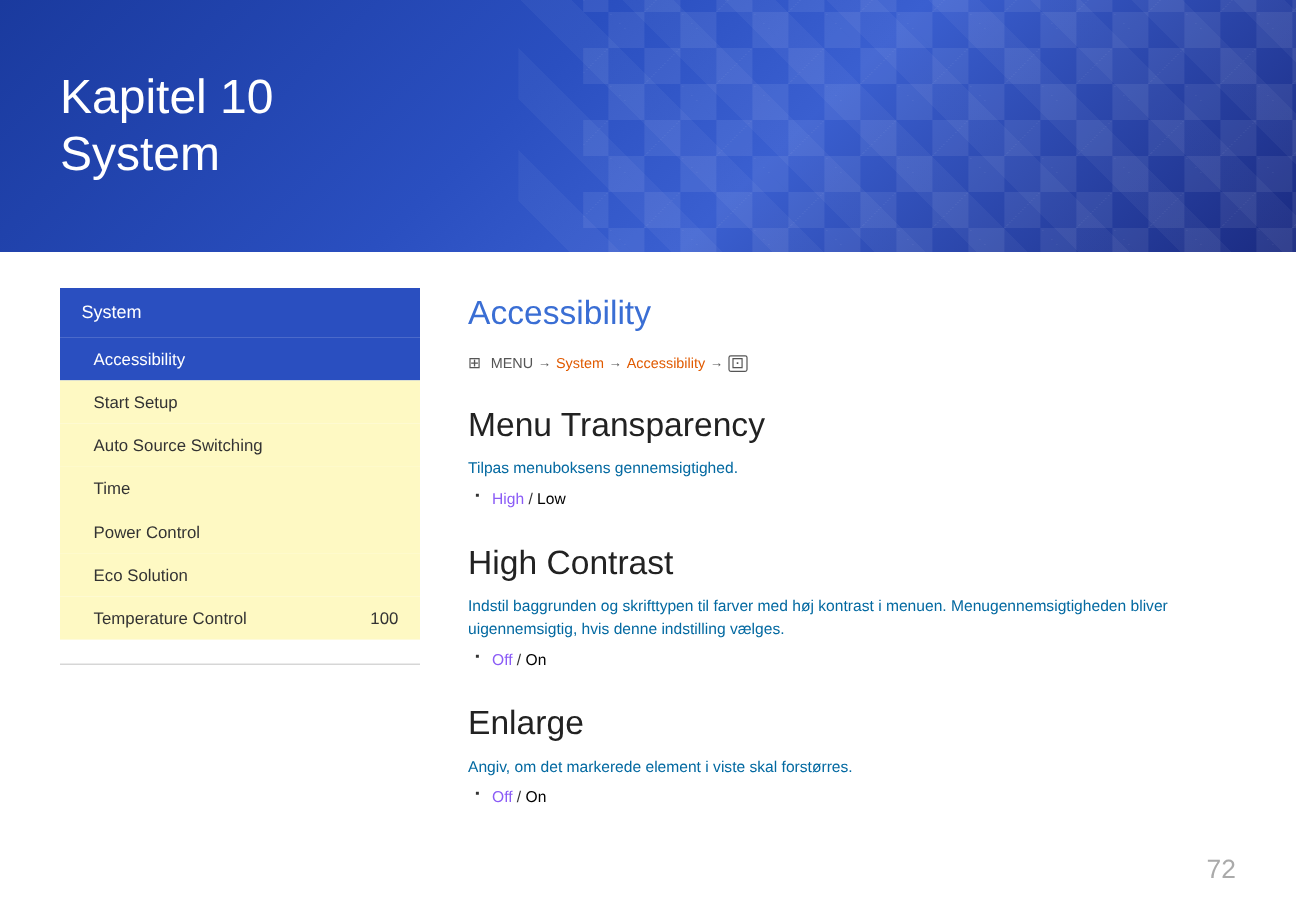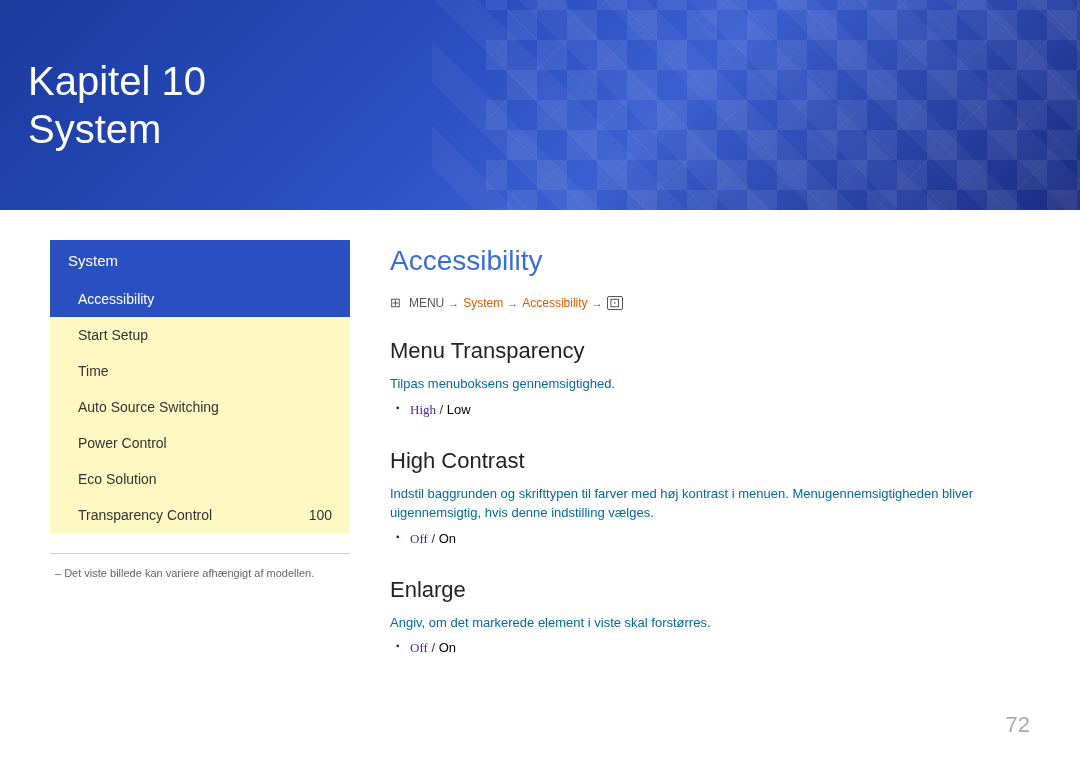--- a/index.html
+++ b/index.html
@@ -14,21 +14,21 @@
 
     
     .header-banner {
       width: 100%;
       height: 210px;
       background: linear-gradient(135deg, #1a3a9e 0%, #2a4fc0 40%, #3a5fd0 60%, #1a2a80 100%);
       position: relative;
       overflow: hidden;
       display: flex;
       align-items: center;
-      padding: 0 28px;
+      padding: 0 50px;
     }
 
     .header-banner::before {
       content: '';
       position: absolute;
       top: 0; right: 0; bottom: 0;
       width: 60%;
       background: 
         repeating-linear-gradient(
           45deg,
@@ -158,21 +158,21 @@
 
     .breadcrumb .highlight {
       color: #e05a00;
     }
 
     .section {
       margin-bottom: 30px;
     }
 
     .section-title {
-      font-size: 22px;
+      font-size: 28px;
       font-weight: 400;
       color: #222;
       margin-bottom: 10px;
     }
 
     .section-desc {
       font-size: 13px;
       color: #0369a1;
       margin-bottom: 8px;
       line-height: 1.5;
@@ -191,22 +191,21 @@
 
     .option-list li::before {
       content: '▪';
       position: absolute;
       left: -14px;
       color: #333;
       font-size: 10px;
     }
 
     .option-highlight {
-      color: #4c1d95;
-      font-family: Liberation Serif, serif;
+      color: #8b5cf6;
     }
 
     .option-separator {
       color: #333;
     }
 
     
     .page-number {
       position: absolute;
       bottom: 25px;
@@ -234,38 +233,37 @@
       <span>System</span>
     </div>
 
     <div class="sidebar-item indented active">
       <span>Accessibility</span>
     </div>
     <div class="sidebar-item indented">
       <span>Start Setup</span>
     </div>
     <div class="sidebar-item indented">
+      <span>Auto Source Switching</span>
+    </div>
+    <div class="sidebar-item indented">
       <span>Time</span>
     </div>
     <div class="sidebar-item indented">
-      <span>Auto Source Switching</span>
-    </div>
-    <div class="sidebar-item indented">
       <span>Power Control</span>
     </div>
     <div class="sidebar-item indented">
       <span>Eco Solution</span>
     </div>
     <div class="sidebar-item indented with-number">
-      <span>Transparency Control</span>
+      <span>Temperature Control</span>
       <span>100</span>
     </div>
 
     <hr class="sidebar-divider">
-    <p class="sidebar-note">– Det viste billede kan variere afhængigt af modellen.</p>
   </div>
 
   <div class="content-area">
 
     <h1 class="content-title">Accessibility</h1>
 
     <div class="breadcrumb">
       <span style="font-size:13px; margin-right:4px;">⊞</span>
       <span>MENU</span>
       <span class="arrow">→</span>

